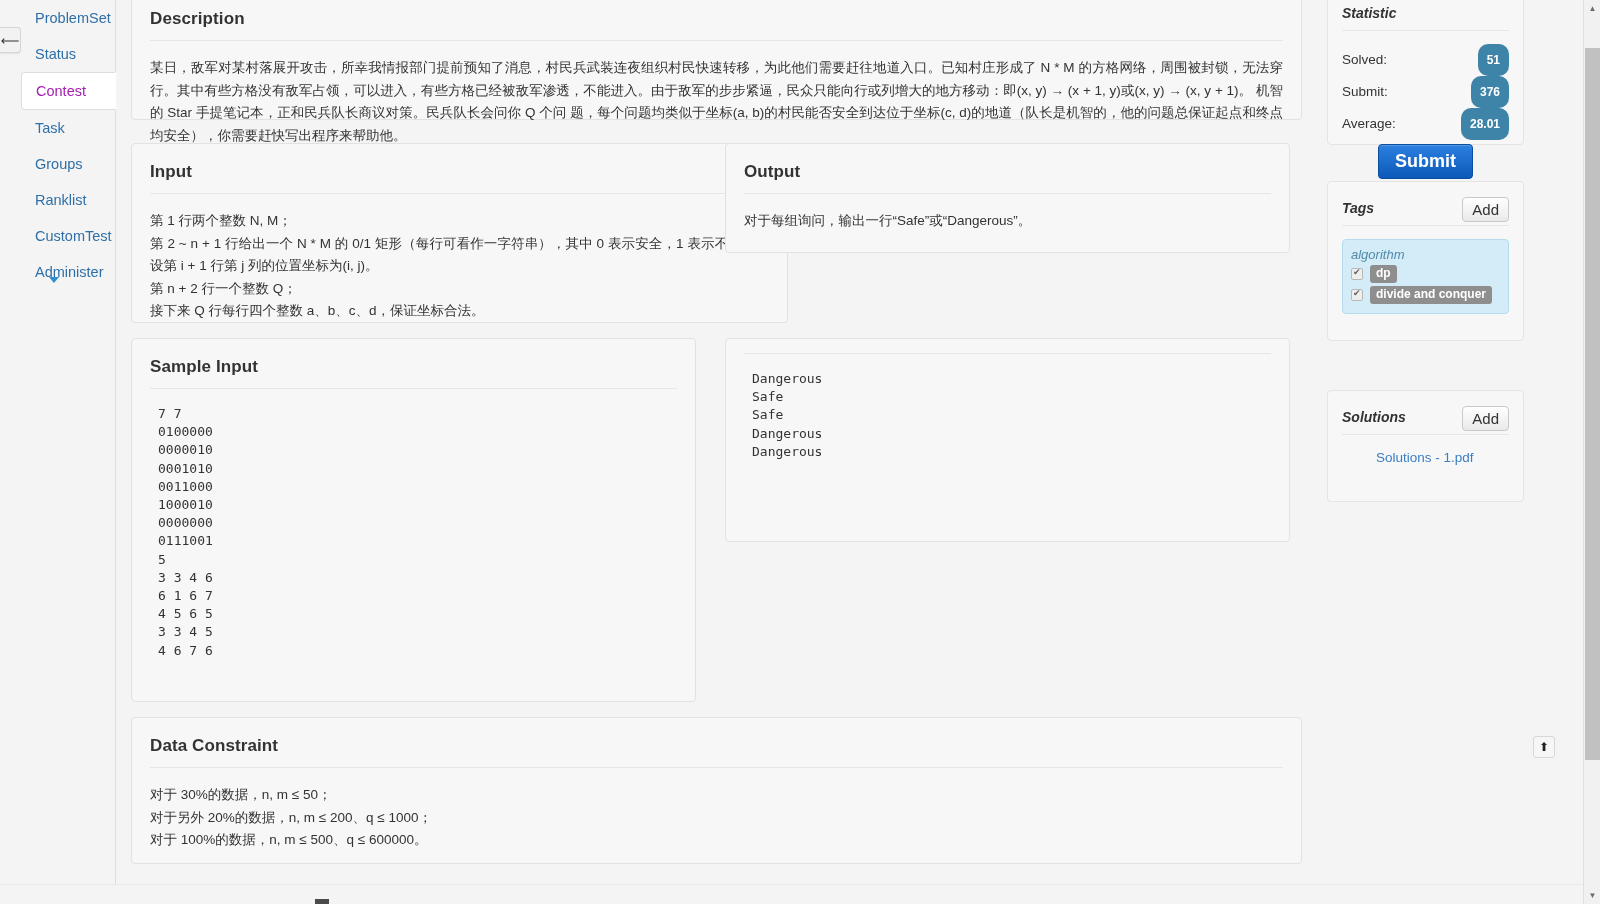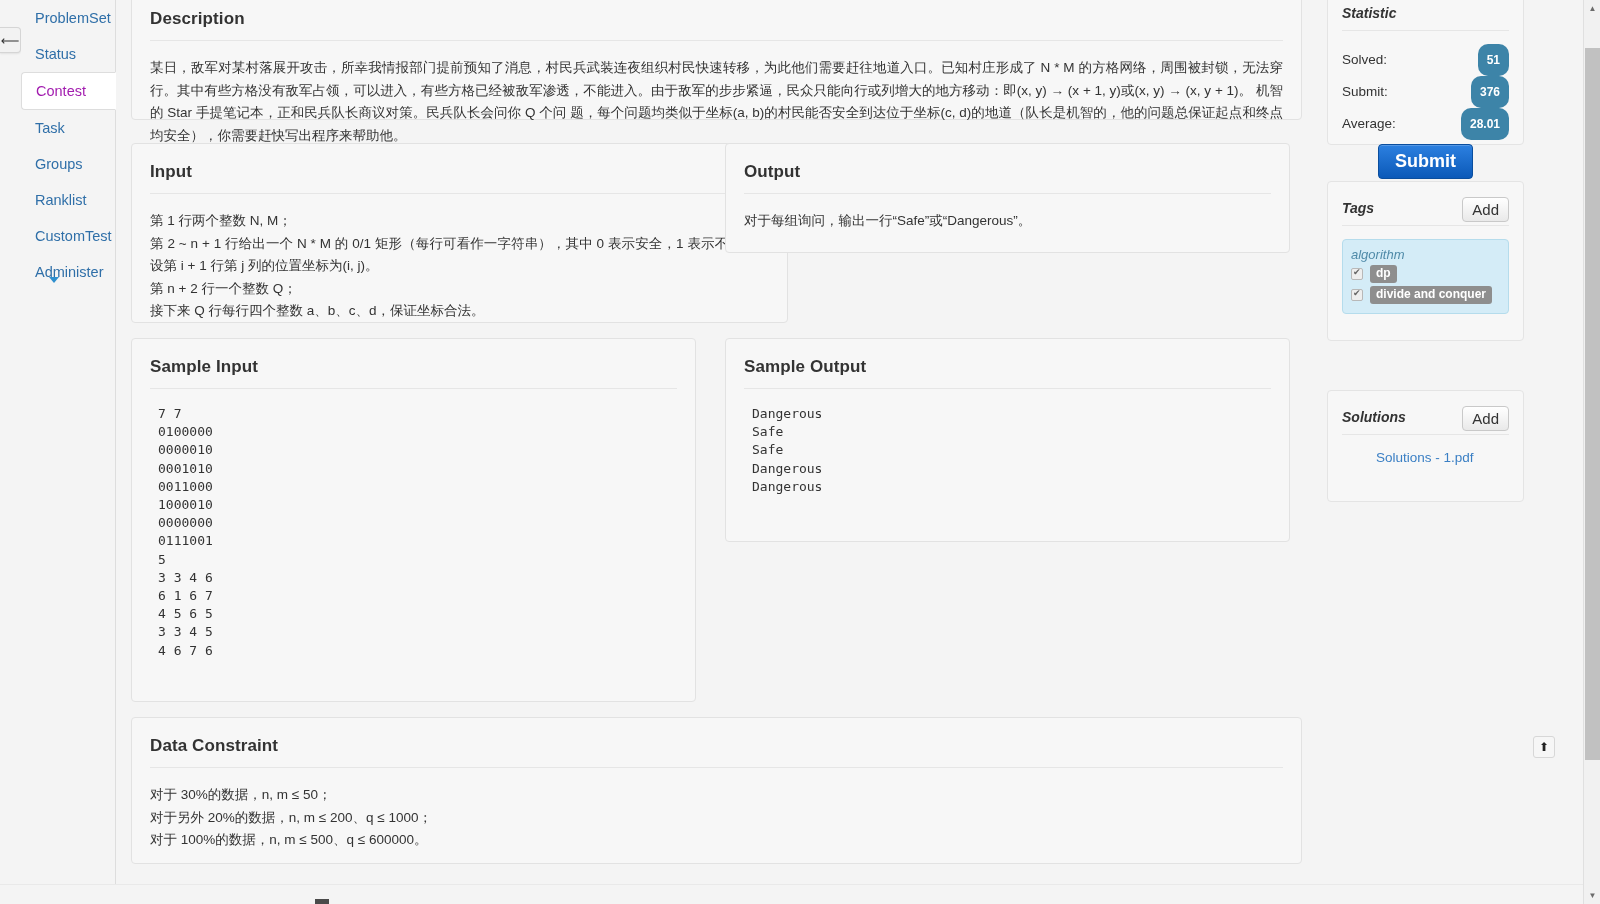--- a/index.html
+++ b/index.html
@@ -378,21 +378,20 @@
 3 3 4 6
 6 1 6 7
 4 5 6 5
 3 3 4 5
 4 6 7 6</pre>
       </div>
     </section>
 
     <section class="panel" style="left:608px; top:338px; width:565px; height:204px;">
       <div class="panel-body">
-        <h2 class="panel-title">Sample Output</h2>
         <hr class="hr">
         <pre class="code">Dangerous
 Safe
 Safe
 Dangerous
 Dangerous</pre>
       </div>
     </section>
 
     <section class="panel" style="left:14px; top:717px; width:1171px; height:147px;">

